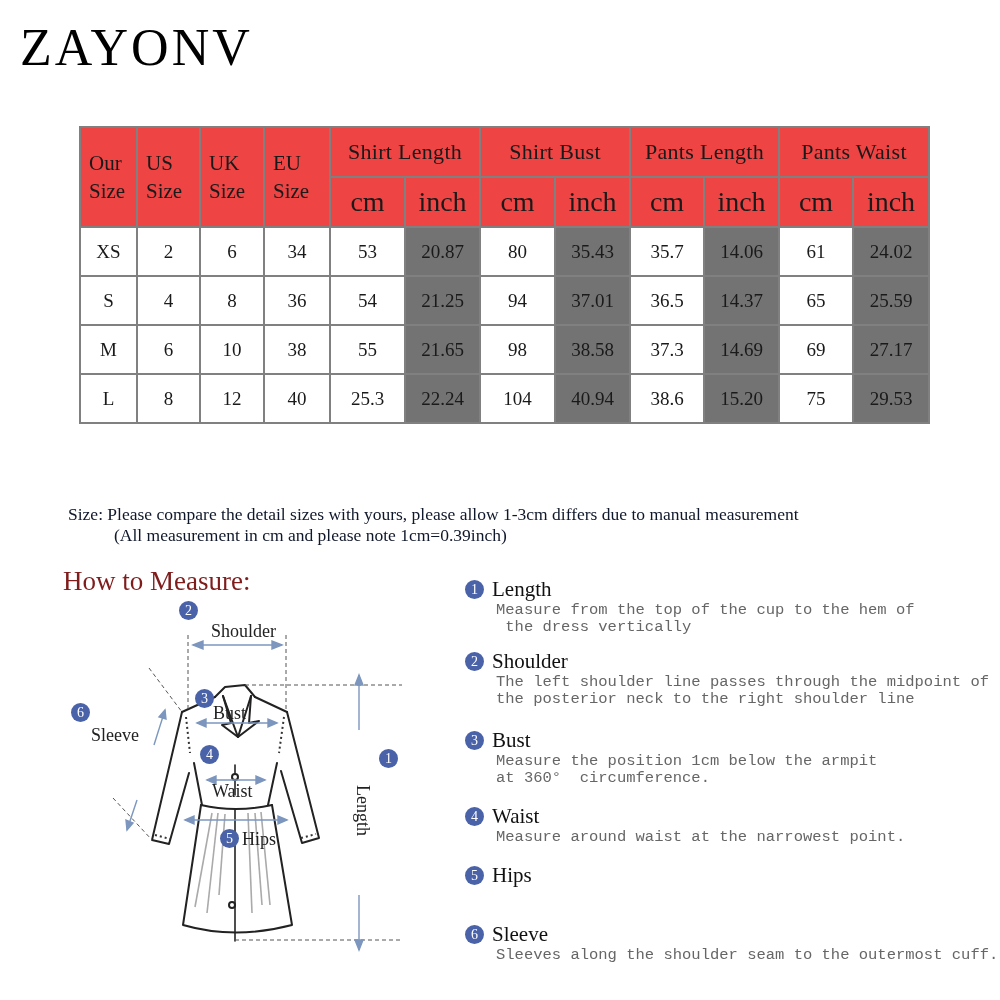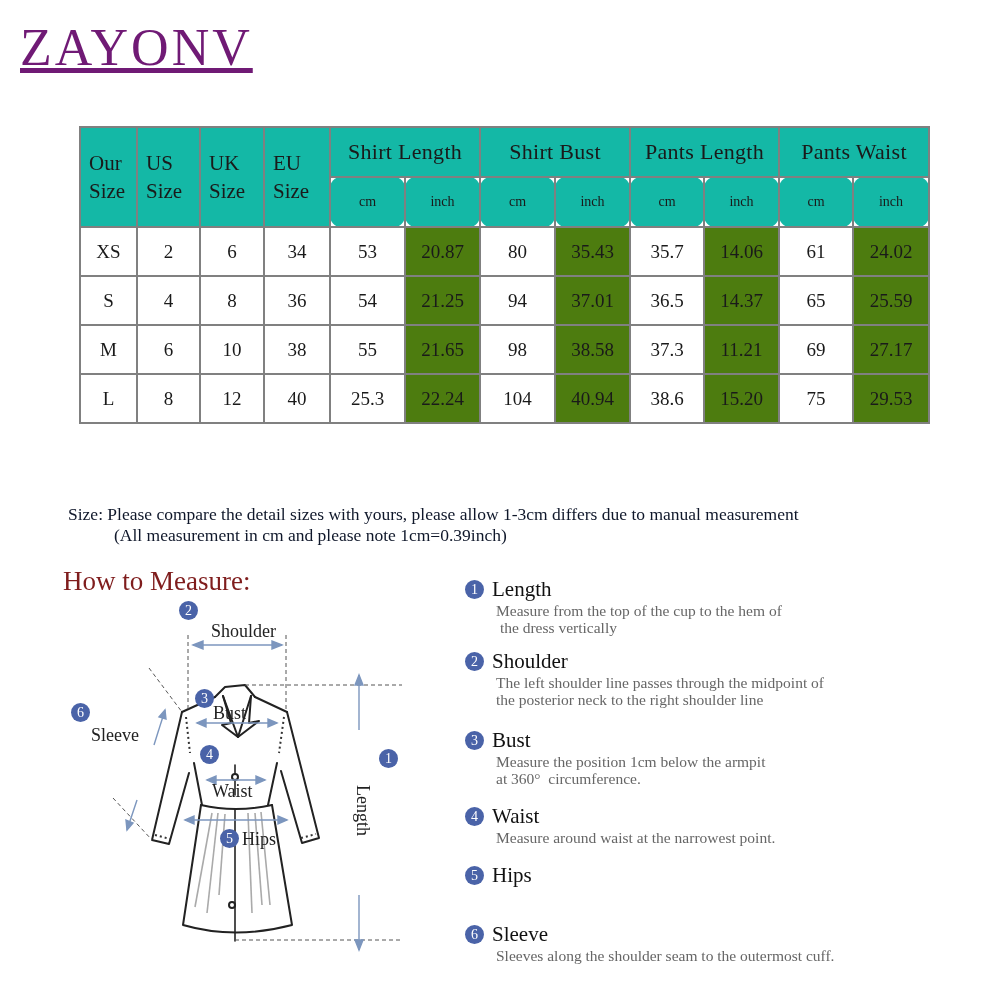--- a/index.html
+++ b/index.html
@@ -1,48 +1,48 @@
 <!DOCTYPE html>
 <html><head>
 <meta charset="utf-8">
 <style>
   html, body { margin: 0; padding: 0; background: #ffffff; }
   body { width: 1000px; height: 1000px; position: relative; overflow: hidden; font-family: "Liberation Serif", "DejaVu Serif", serif; color: #111; }
 
-  .brand { position: absolute; left: 20px; top: 18px; font-size: 52px; letter-spacing: 3px; font-family: "Liberation Serif", serif; color: #701a75; font-weight: normal; text-decoration: underline; }
+  .brand { position: absolute; left: 20px; top: 18px; font-size: 52px; letter-spacing: 3px; font-family: "Liberation Serif", serif; color: #000000; font-weight: normal; }
 
   
   .size-table { position: absolute; left: 79px; top: 126px; border-collapse: collapse; font-family: "Liberation Serif", serif; }
   .size-table td, .size-table th { border: 2px solid #808080; text-align: center; padding: 0; font-weight: normal; color: #1a1a1a; }
-  .size-table thead th { background: #14b8a6; }
+  .size-table thead th { background: #ef4444; }
   .size-table .hdr-main { height: 48px; font-size: 22px; letter-spacing: 0.3px; }
-  .size-table .hdr-sub  { height: 48px; font-size: 14px; border-radius: 11px; }
+  .size-table .hdr-sub  { height: 48px; font-size: 28px; }
   .size-table .hdr-size { font-size: 21px; line-height: 28px; text-align: left; padding-left: 8px; }
   .size-table tbody td { height: 47px; font-size: 19px; }
   .size-table tbody td.size-label { font-size: 19px; }
-  .size-table .inch { background: #4d7c0f; }
+  .size-table .inch { background: #737373; }
   .size-table .inch-hdr { border-left: 1px dashed #222; }
   .size-table tbody td.inch { border-left: 1px dashed #222; }
 
   .note { position: absolute; left: 68px; top: 504px; font-size: 17.5px; line-height: 21px; color: #0f172a; }
   .note .line2 { padding-left: 46px; }
 
   .htm-title { position: absolute; left: 63px; top: 566px; font-size: 27px; color: #7f1d1d; }
 
   .diagram { position: absolute; left: 55px; top: 595px; width: 400px; height: 380px; }
   .diagram svg { position: absolute; left: 0; top: 0; }
   .dlabel { position: absolute; font-size: 18px; color: #222; }
 
   .badge { display: inline-block; width: 19px; height: 19px; border-radius: 50%; background: #4a63a8; color: #fff; font-size: 14px; line-height: 19px; text-align: center; font-family: "Liberation Serif", serif; }
 
   .measures { position: absolute; left: 465px; top: 576px; width: 520px; }
   .m-item { position: relative; }
   .m-head { display: flex; align-items: center; gap: 8px; height: 26px; }
   .m-title { font-size: 21px; color: #111; }
-  .m-desc { font-family: Liberation Serif, serif; font-size: 15.5px; color: #666; line-height: 17px; padding-left: 31px; white-space: pre; }
+  .m-desc { font-family: Liberation Mono, monospace; font-size: 15.5px; color: #666; line-height: 17px; padding-left: 31px; white-space: pre; }
 </style>
 </head>
 <body>
 
 <div class="brand">ZAYONV</div>
 
 <table class="size-table">
   <colgroup>
     <col style="width:57px">
       <col style="width:63px">
@@ -111,21 +111,21 @@
     <tr>
       <td class="size-label">M</td>
       <td>6</td>
       <td>10</td>
       <td>38</td>
       <td>55</td>
       <td class="inch">21.65</td>
       <td>98</td>
       <td class="inch">38.58</td>
       <td>37.3</td>
-      <td class="inch">11.21</td>
+      <td class="inch">14.69</td>
       <td>69</td>
       <td class="inch">27.17</td>
     </tr>
     <tr>
       <td class="size-label">L</td>
       <td>8</td>
       <td>12</td>
       <td>40</td>
       <td>25.3</td>
       <td class="inch">22.24</td>

